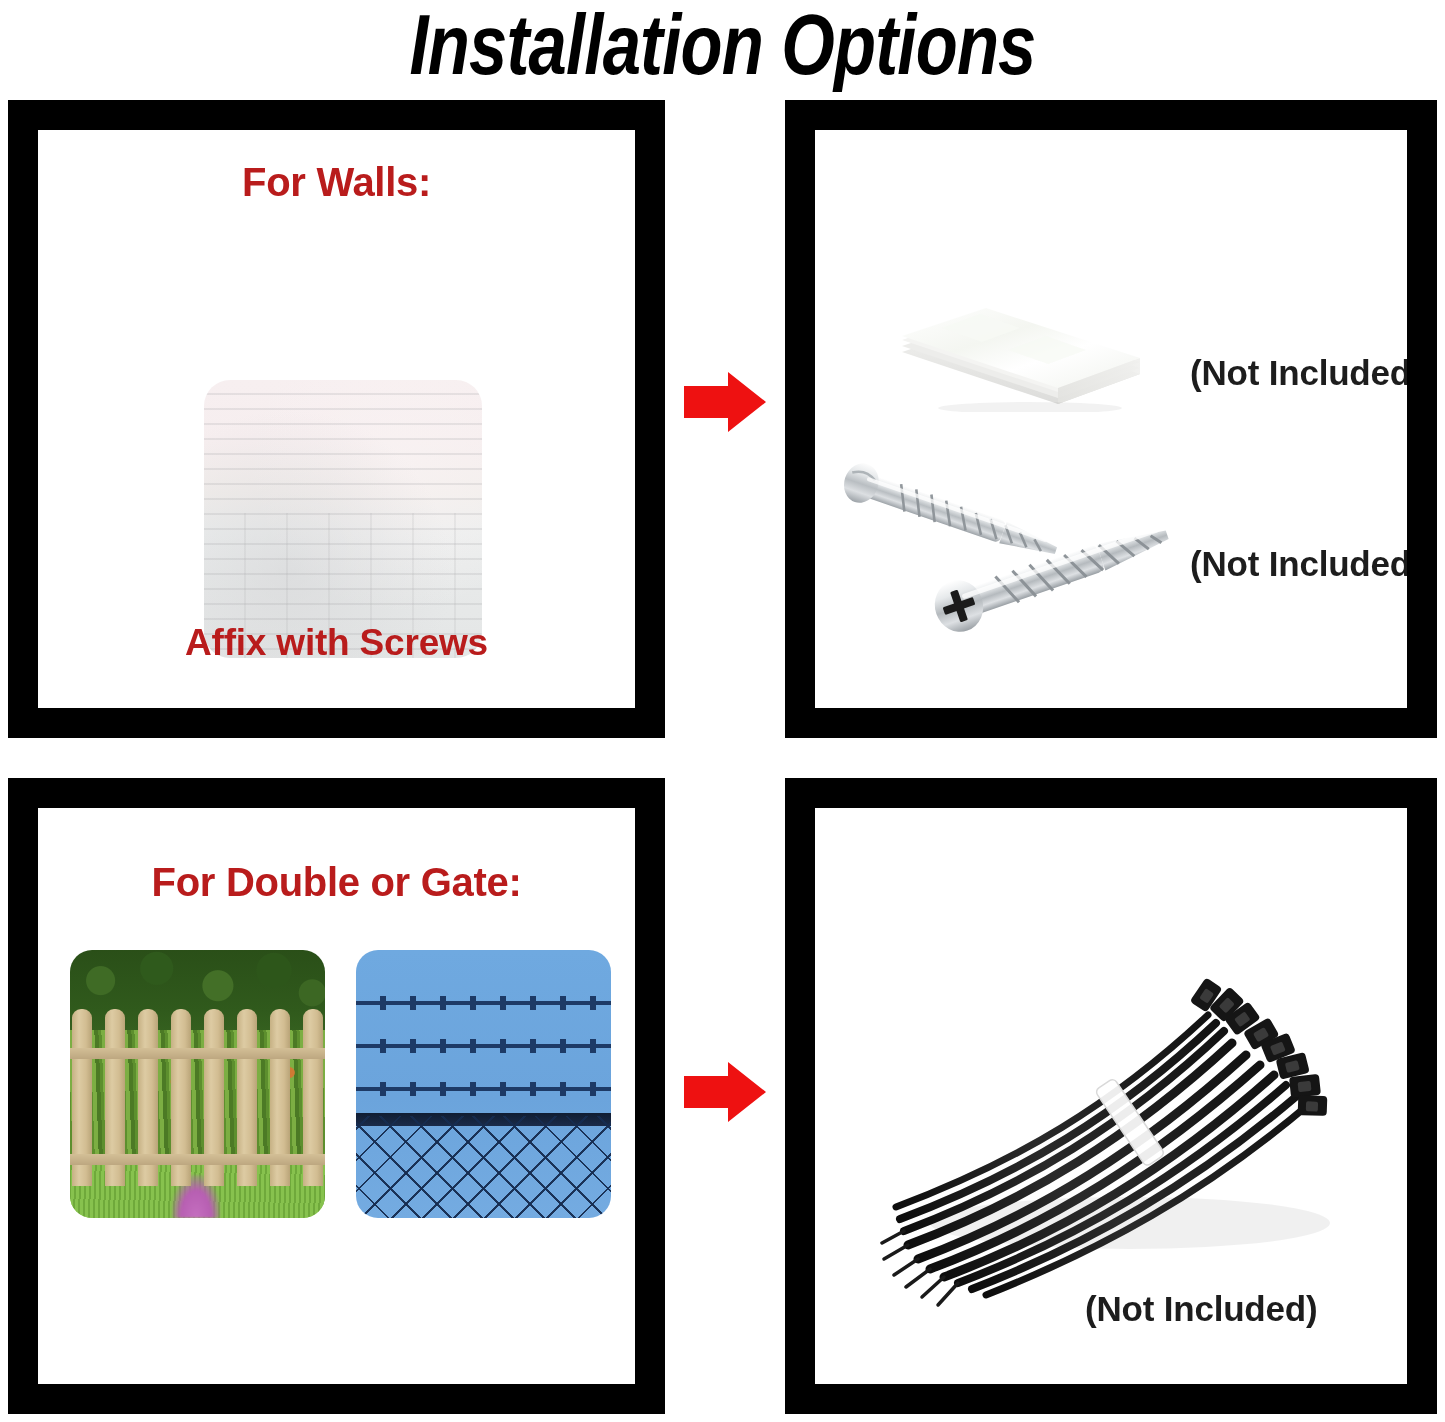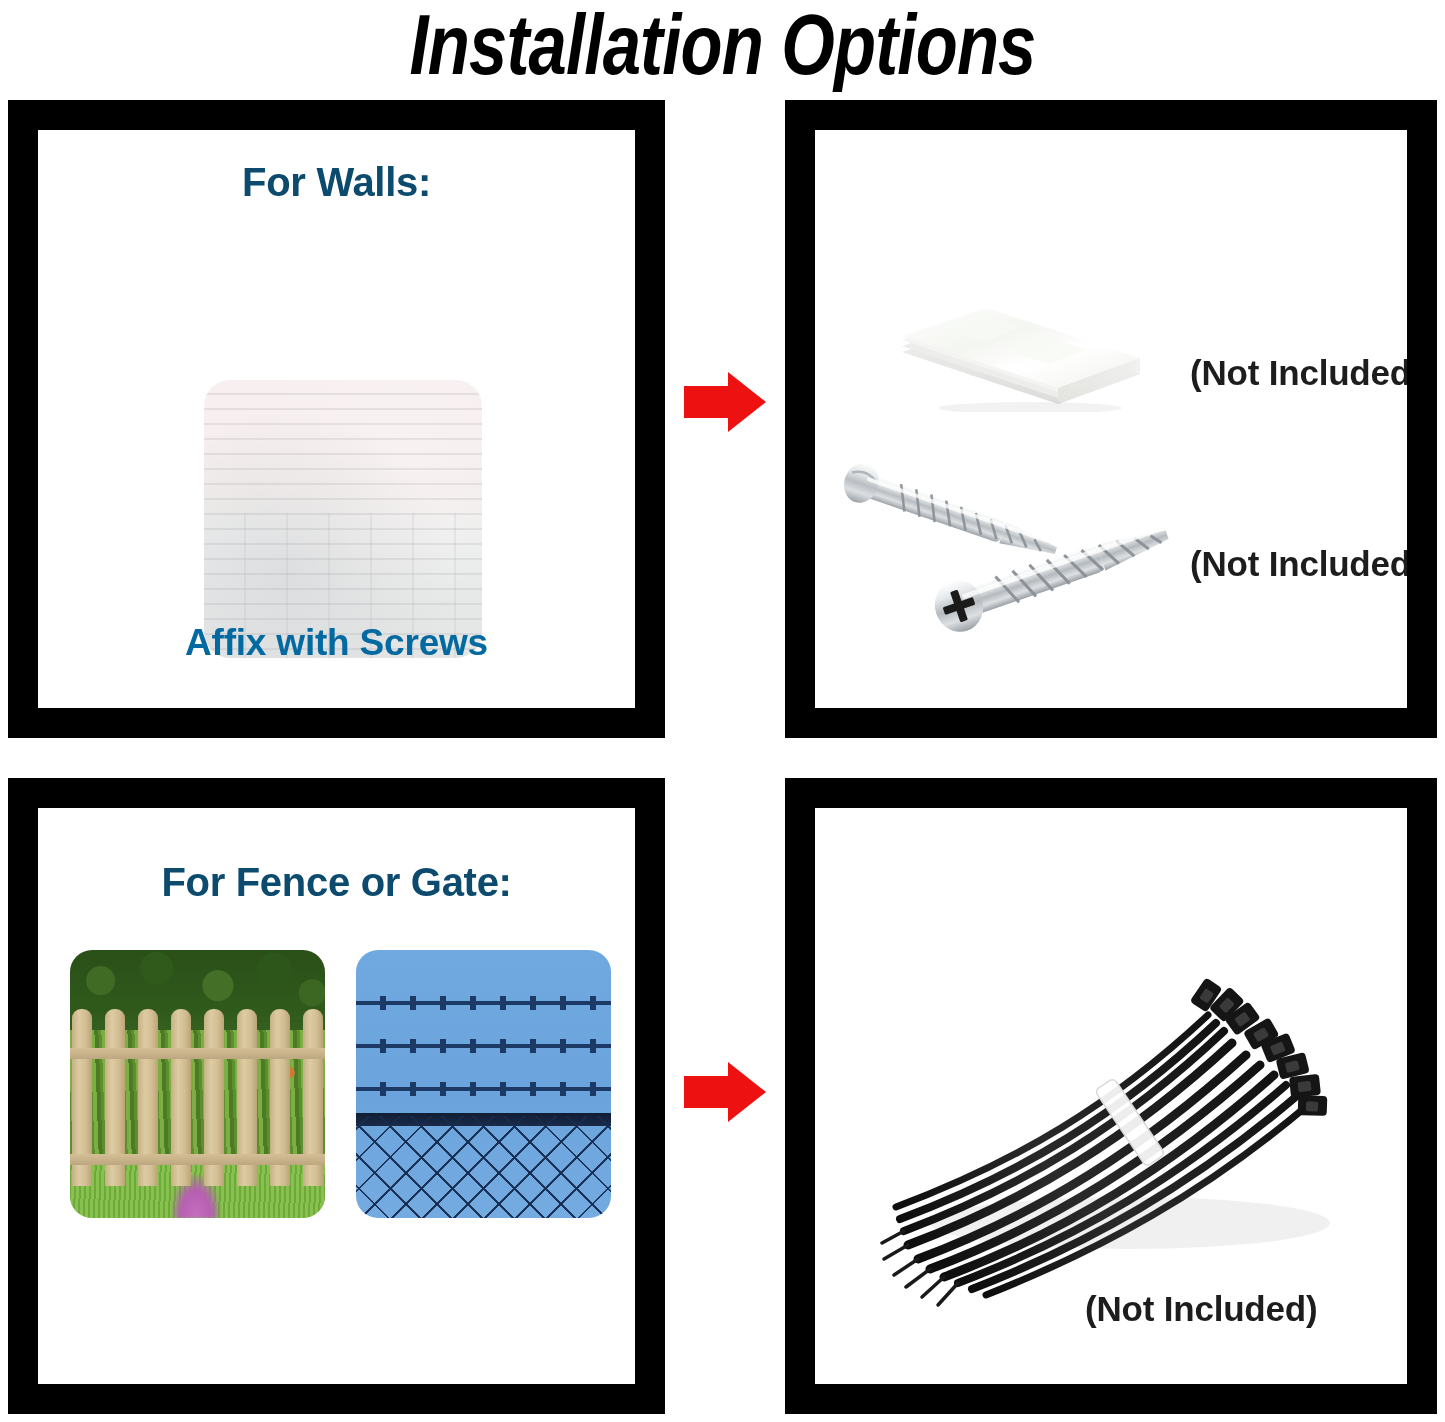--- a/index.html
+++ b/index.html
@@ -60,32 +60,32 @@
 
   
   .panel-heading {
     position: absolute;
     left: 0;
     width: 100%;
     text-align: center;
     font-weight: 700;
     font-size: 40px;
     line-height: 48px;
-    color: #0c4a6e;
+    color: #b91c1c;
     letter-spacing: -0.3px;
   }
   .panel-caption {
     position: absolute;
     left: 0;
     width: 100%;
     text-align: center;
     font-weight: 700;
     font-size: 37px;
     line-height: 50px;
-    color: #0369a1;
+    color: #b91c1c;
     letter-spacing: -0.2px;
   }
   .not-included {
     position: absolute;
     font-weight: 700;
     font-size: 35px;
     line-height: 42px;
     color: #1d1d1d;
     letter-spacing: -0.2px;
     white-space: nowrap;
@@ -413,21 +413,21 @@
         </svg>
       </div>
 
       <div class="not-included" style="left:375px; top:413px;">(Not Included)</div>
     </div>
   </div>
 
   <div class="panel" id="panel-fence">
     <div class="panel-inner">
 
-      <div class="panel-heading" style="top:50px;">For Fence or Gate:</div>
+      <div class="panel-heading" style="top:50px;">For Double or Gate:</div>
 
     </div>
   </div>
 
   <div class="fence-photo" id="photo-wood">
     <div class="hedge"></div>
     <div class="foliage"></div>
     <div class="flowers"></div>
     <div class="grass"></div>
     <div class="path"></div>

